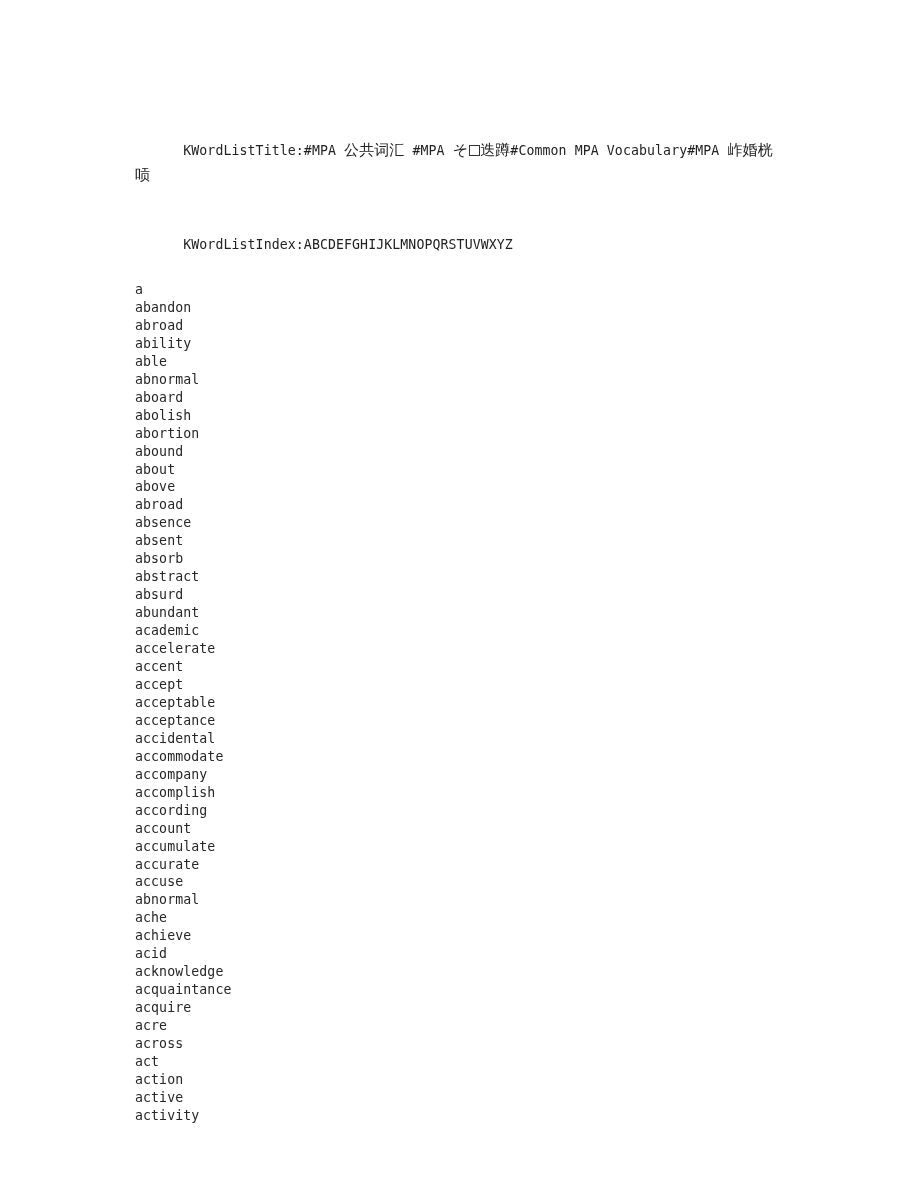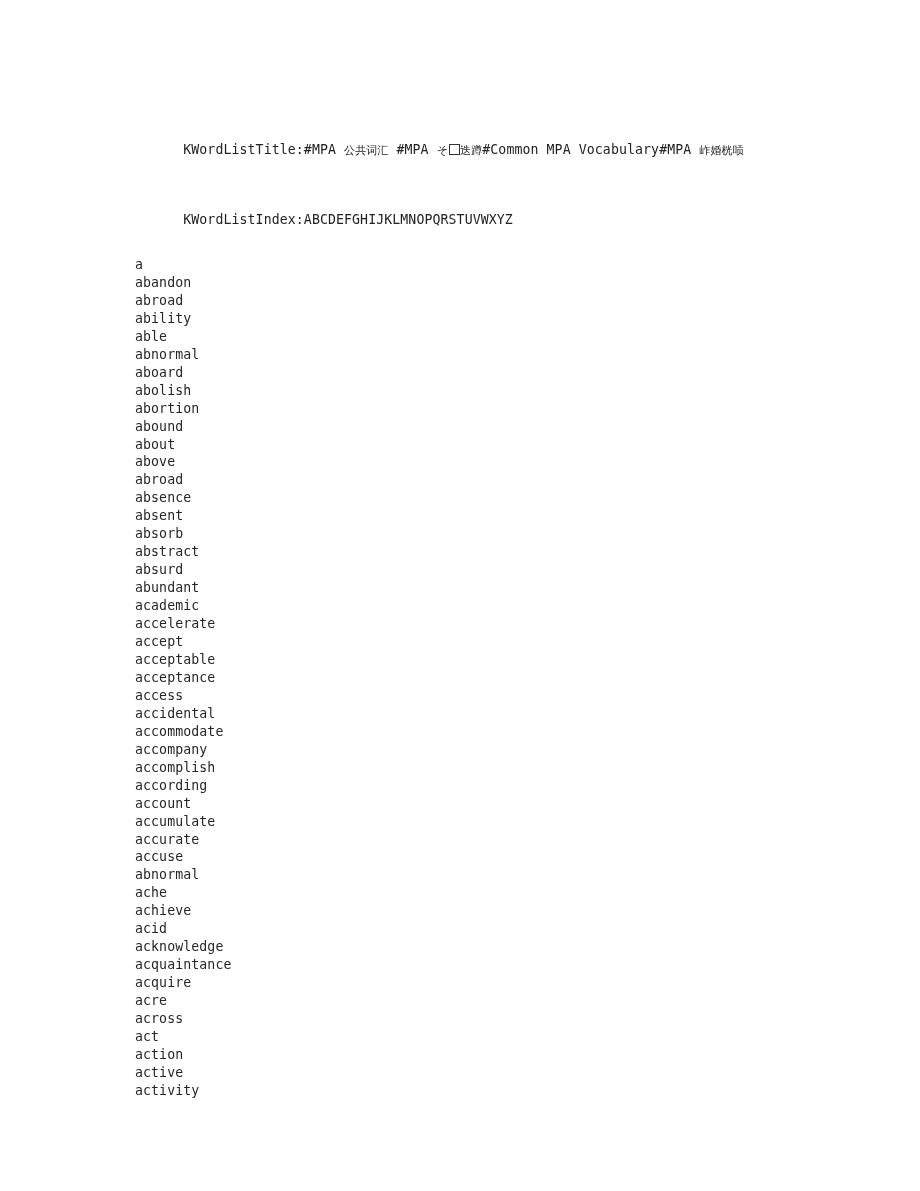--- a/index.html
+++ b/index.html
@@ -35,21 +35,21 @@
     word-break: break-all;
     letter-spacing: 0.1px;
   }
   .meta-line.index-line {
     line-height: 22px;
     margin-top: 0px;
     white-space: pre;
   }
   .cjk {
     font-family: "DejaVu Sans", "Liberation Sans", sans-serif;
-    font-size: 11px;
+    font-size: 15px;
   }
   .tofu {
     display: inline-block;
     width: 11px;
     height: 11px;
     border: 1px solid #333333;
     box-sizing: border-box;
     vertical-align: -1px;
     margin: 0 0.5px;
   }
@@ -98,24 +98,24 @@
         <li>above</li>
         <li>abroad</li>
         <li>absence</li>
         <li>absent</li>
         <li>absorb</li>
         <li>abstract</li>
         <li>absurd</li>
         <li>abundant</li>
         <li>academic</li>
         <li>accelerate</li>
+        <li>accent</li>
         <li>accept</li>
         <li>acceptable</li>
         <li>acceptance</li>
-        <li>access</li>
         <li>accidental</li>
         <li>accommodate</li>
         <li>accompany</li>
         <li>accomplish</li>
         <li>according</li>
         <li>account</li>
         <li>accumulate</li>
         <li>accurate</li>
         <li>accuse</li>
         <li>abnormal</li>

